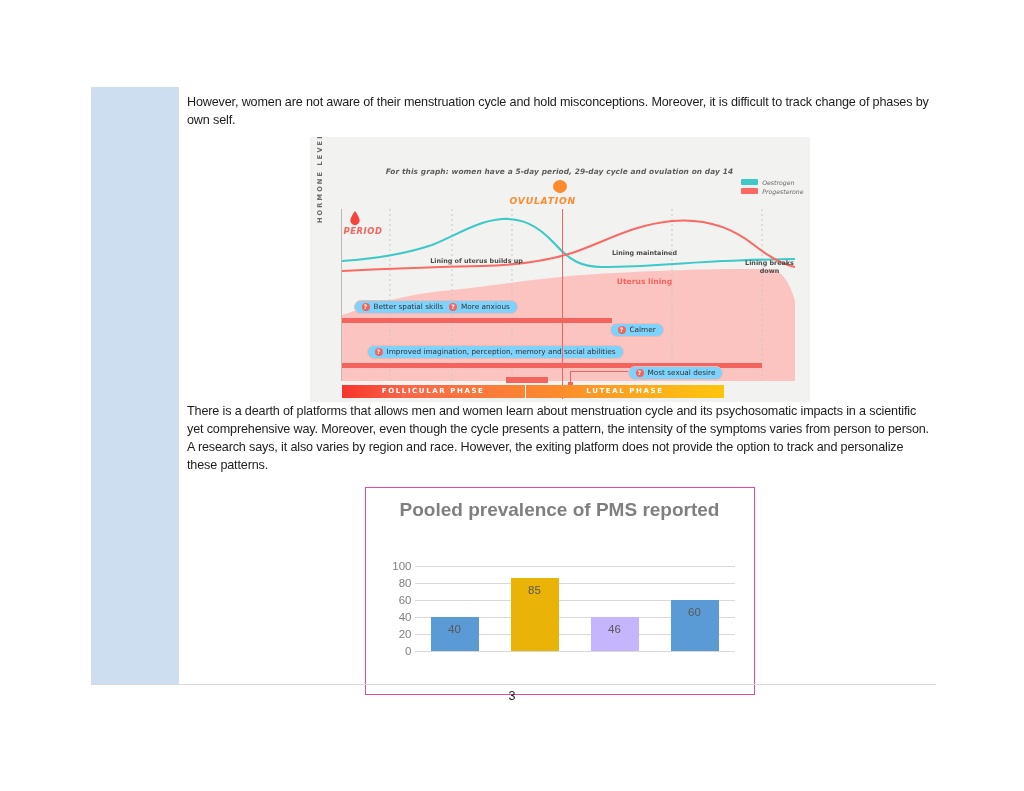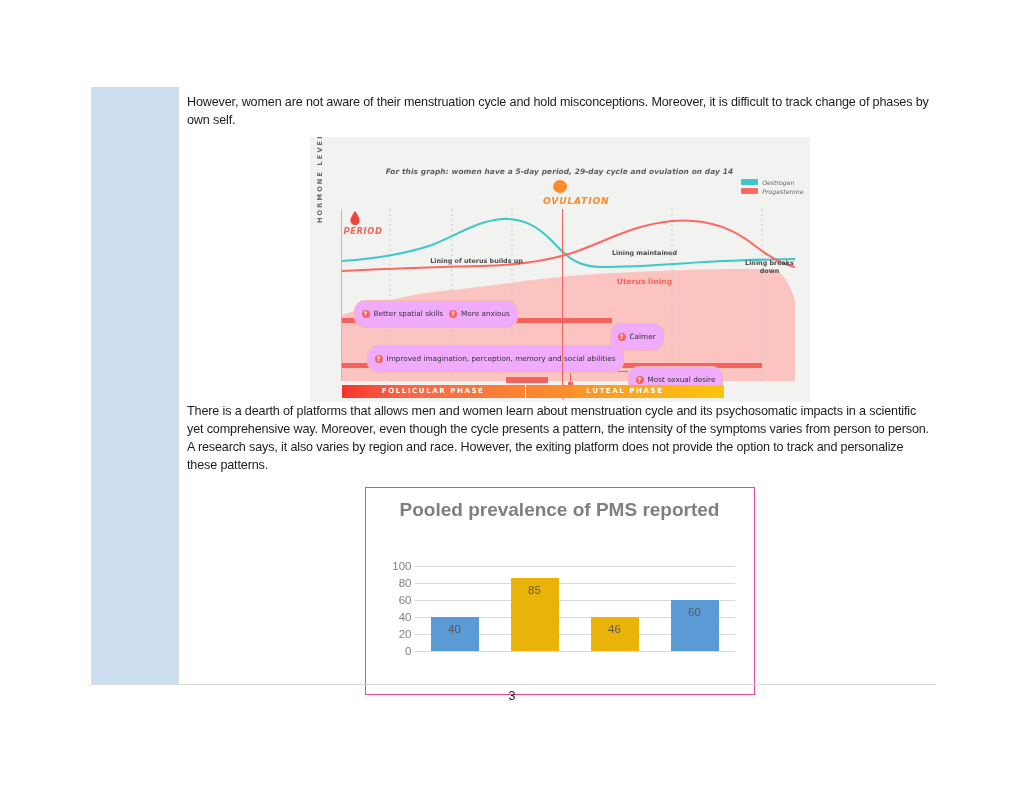--- a/index.html
+++ b/index.html
@@ -118,21 +118,21 @@
     position: absolute;
     left: 243px; top: 43px;
     width: 14px; height: 13px;
     background: #fb8b2e;
     border-radius: 50%;
   }
   #ovulation-label {
     position: absolute;
     left: 200px; top: 58px;
     width: 100px;
-    text-align: right;
+    text-align: left;
     font-size: 9.2px;
     font-weight: bold;
     font-style: italic;
     letter-spacing: 0.8px;
     color: #fb8b2e;
   }
 
   
   #y-axis-label {
     position: absolute;
@@ -197,24 +197,24 @@
     font-size: 8.4px;
     font-weight: bold;
     font-style: italic;
     letter-spacing: 0.6px;
     color: #f4645f;
   }
 
   
   .pill {
     position: absolute;
-    background: #f0abfc;
+    background: #7dd3fc;
     border: 1px solid #f5b7b2;
     border-radius: 11px;
-    height: 28px;
+    height: 14px;
     display: flex;
     align-items: center;
     padding: 0 7px;
     font-size: 7.3px;
     color: #333333;
     white-space: nowrap;
     box-sizing: border-box;
   }
   .pill .q {
     display: inline-flex;
@@ -498,21 +498,21 @@
               <div class="bar" style="height: 34px; background: rgb(91, 155, 213);">
                 <span class="bar-value">40</span>
               </div>
             </div>
             <div class="bar-slot">
               <div class="bar" style="height: 72.25px; background: #eab308;">
                 <span class="bar-value">85</span>
               </div>
             </div>
             <div class="bar-slot">
-              <div class="bar" style="height: 34px; background: #eab308;">
+              <div class="bar" style="height: 34px; background: #c4b5fd;">
                 <span class="bar-value">46</span>
               </div>
             </div>
             <div class="bar-slot">
               <div class="bar" style="height: 51px; background: rgb(91, 155, 213);">
                 <span class="bar-value">60</span>
               </div>
             </div>
           </div>
       </div>

